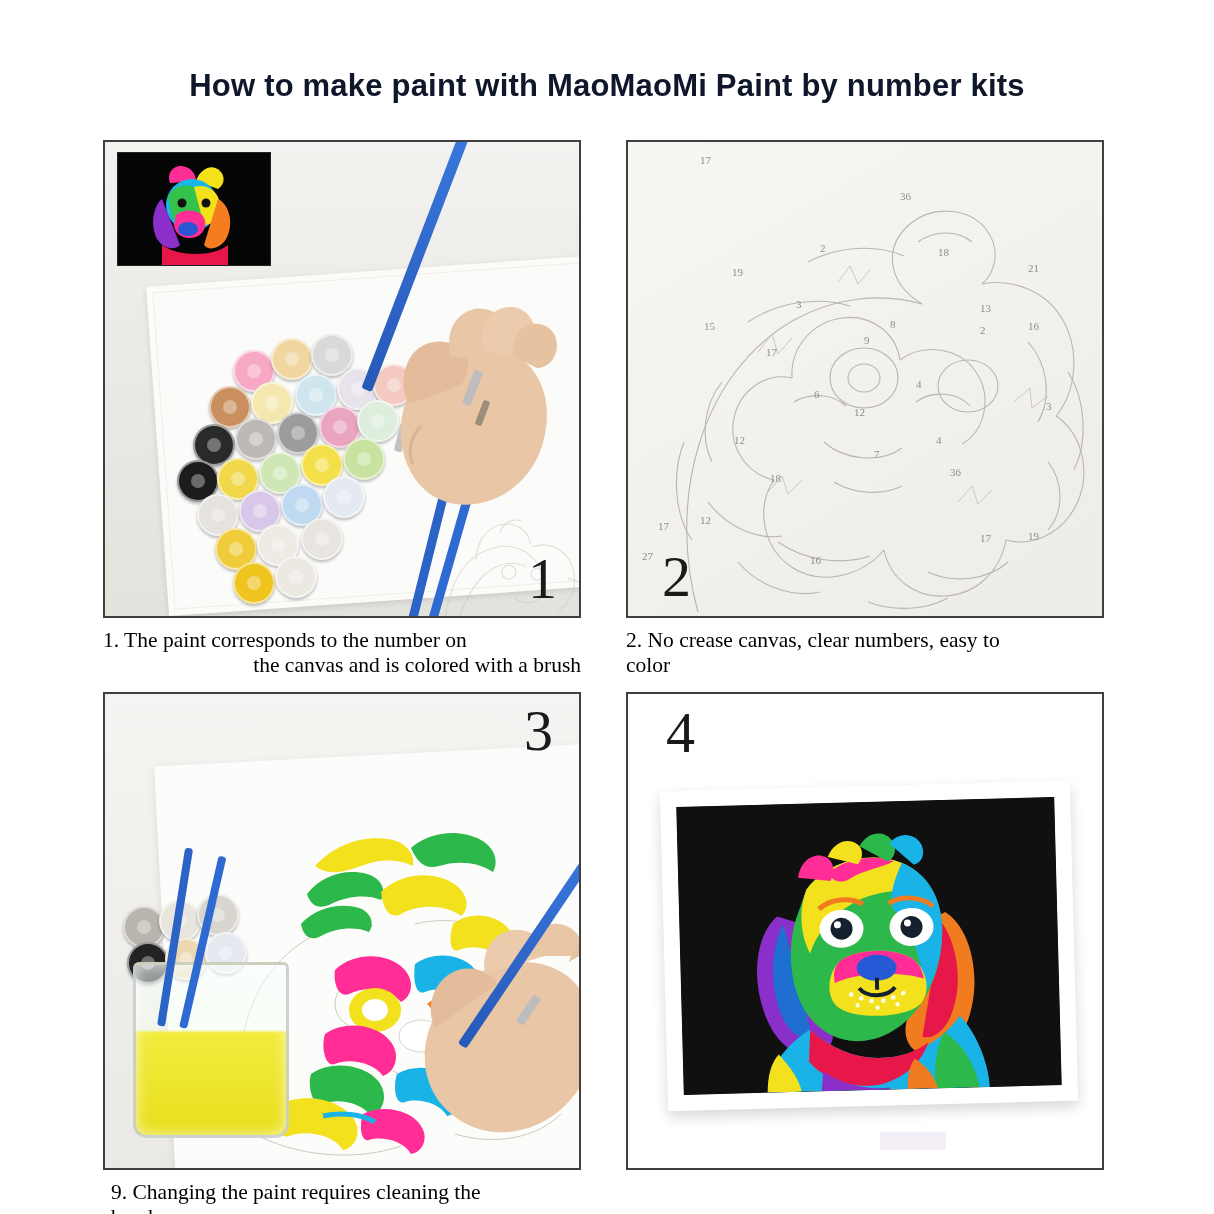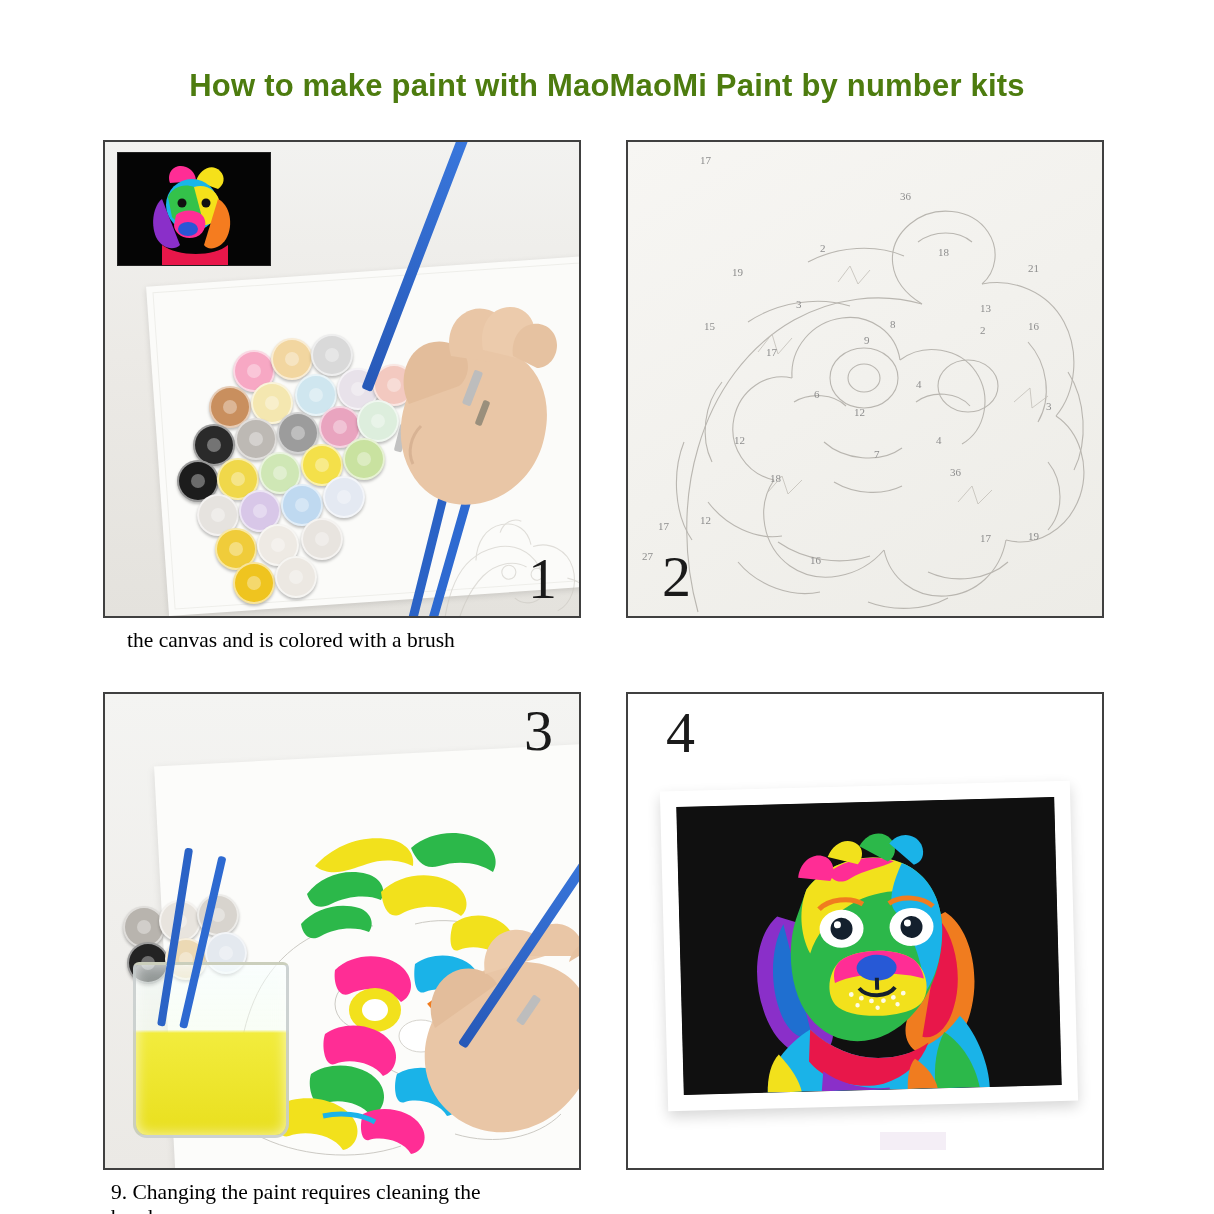--- a/index.html
+++ b/index.html
@@ -22,21 +22,21 @@
   .headline {
     position: absolute;
     top: 68px;
     left: 0;
     width: 1214px;
     text-align: center;
     font-family: "Liberation Sans", sans-serif;
     font-weight: bold;
     font-size: 31px;
     letter-spacing: 0.2px;
-    color: #4d7c0f;
+    color: #0f172a;
   }
   .grid {
     position: absolute;
     top: 140px;
     left: 103px;
     width: 1010px;
     height: 1070px;
   }
   .cell {
     position: absolute;
@@ -58,20 +58,21 @@
   }
   .caption {
     margin-top: 10px;
     font-family: "Liberation Serif", serif;
     font-size: 21.5px;
     line-height: 1.18;
     color: #000;
   }
   .cap-indent {
     padding-left: 24px;
+    text-align: right;
   }
   .cap-center {
     text-align: left;
     padding-left: 8px;
   }
   .stepnum {
     position: absolute;
     font-family: "Liberation Serif", serif;
     font-size: 58px;
     line-height: 1;
@@ -315,20 +316,21 @@
             <path d="M88,236 C78,246 74,262 80,274" fill="none" stroke="#d8b394" stroke-width="3"></path>
           </g>
         </svg>
         <div class="brush" style="left:256px; top:-52px; width:11px; height:300px; transform:rotate(21deg); background:linear-gradient(180deg,#3b7ae0,#2759b8);"></div>
         <div class="brush-tip" style="left:363px; top:228px; width:9px; height:36px; transform:rotate(21deg); background:#bdbdbd;"></div>
         <div class="brush-tip" style="left:374px; top:258px; width:7px; height:26px; transform:rotate(21deg); background:#9a8f7c;"></div>
 
         <div class="stepnum" style="right:22px; bottom:8px;">1</div>
       </div>
       <div class="caption">
+        <div>1. The paint corresponds to the number on</div>
         <div class="cap-indent">the canvas and is colored with a brush</div>
       </div>
     </div>
 
     <div class="cell cell-2">
       <div class="photo">
         <div class="p2-bg"></div>
         <svg style="position:absolute; inset:0;" viewBox="0 0 474 474">
           <g fill="none" stroke="#b9b6b0" stroke-width="1.1">
             <path d="M70,470 C56,420 54,360 70,306 C86,250 120,204 166,178 C206,156 252,150 294,162"></path>
@@ -395,20 +397,24 @@
         <div class="p2-num" style="left:400px; top:388px;">19</div>
         <div class="p2-num" style="left:14px; top:408px;">27</div>
         <div class="p2-num" style="left:182px; top:412px;">16</div>
         <div class="p2-num" style="left:246px; top:306px;">7</div>
         <div class="p2-num" style="left:418px; top:258px;">3</div>
         <div class="p2-num" style="left:142px; top:330px;">18</div>
         <div class="p2-num" style="left:400px; top:120px;">21</div>
 
         <div class="stepnum" style="left:34px; bottom:10px;">2</div>
       </div>
+      <div class="caption">
+        <div>2. No crease canvas, clear numbers, easy to</div>
+        <div>color</div>
+      </div>
     </div>
 
     <div class="cell cell-3">
       <div class="photo">
         <div class="p3-bg"></div>
 
         <div class="p3-sheet"></div>
 
         <svg style="position:absolute; left:110px; top:80px; width:380px; height:390px;" viewBox="0 0 380 390">
           <g fill="none" stroke="#cccac4" stroke-width="1">

